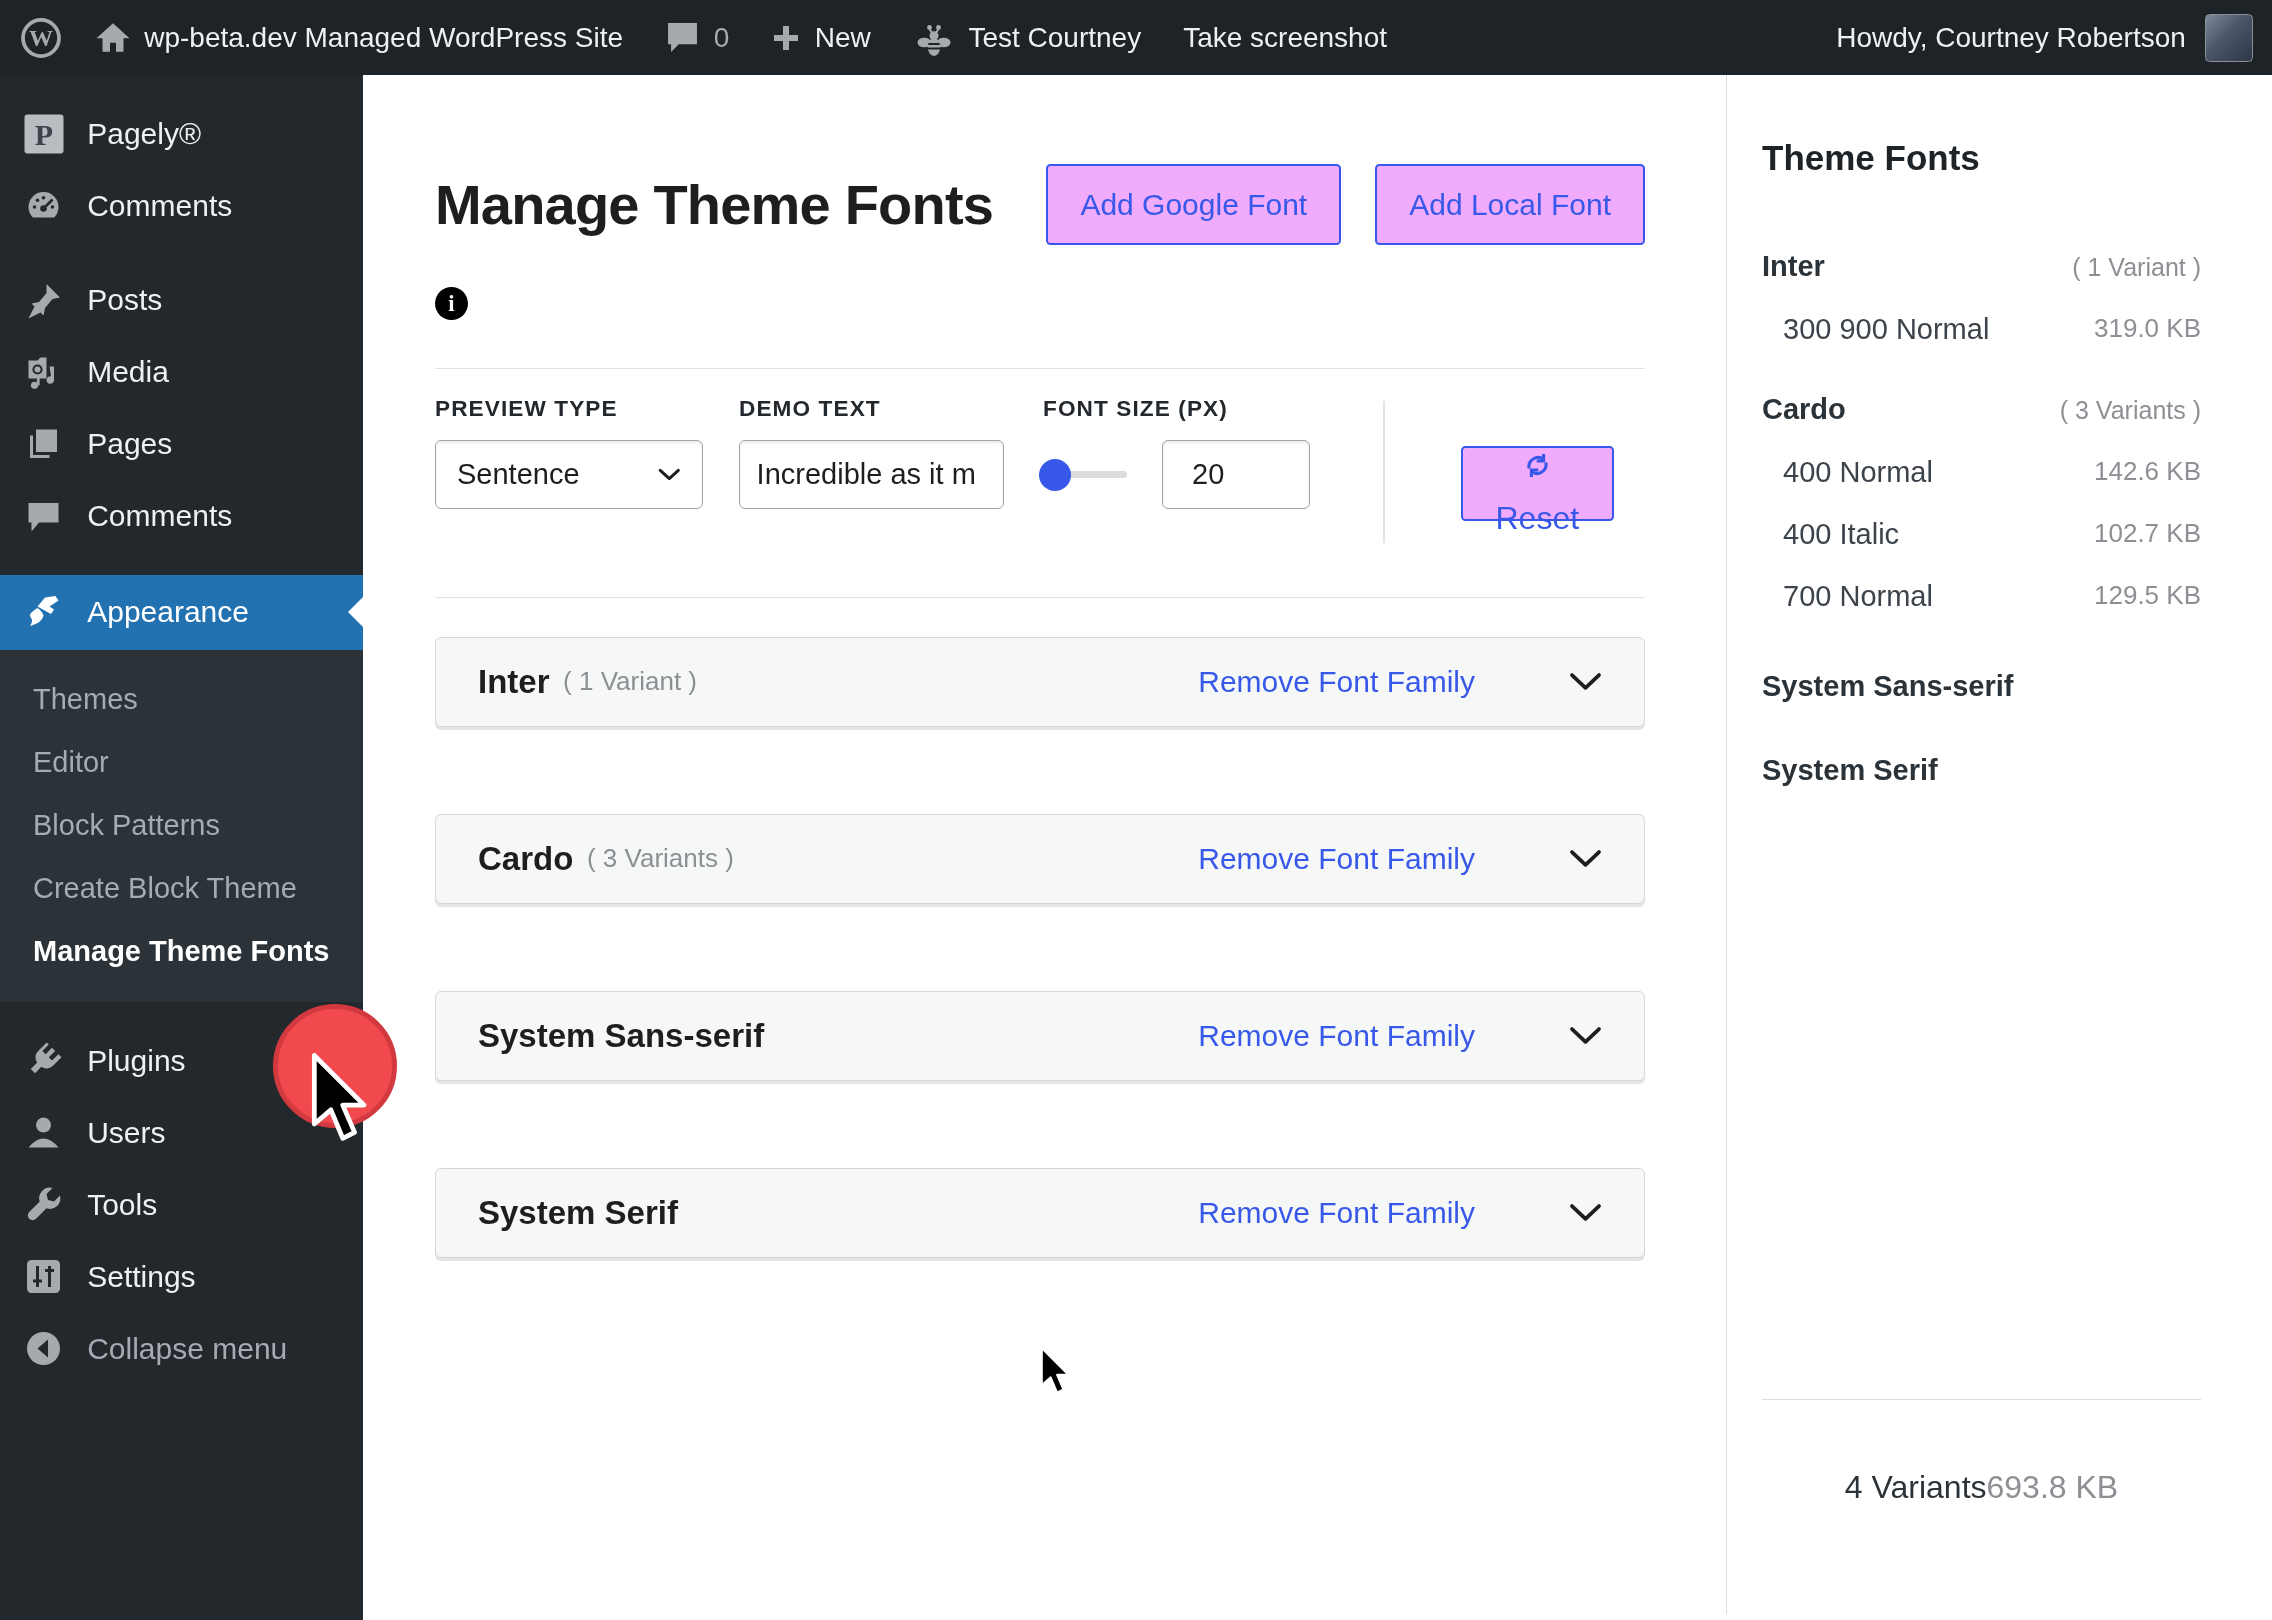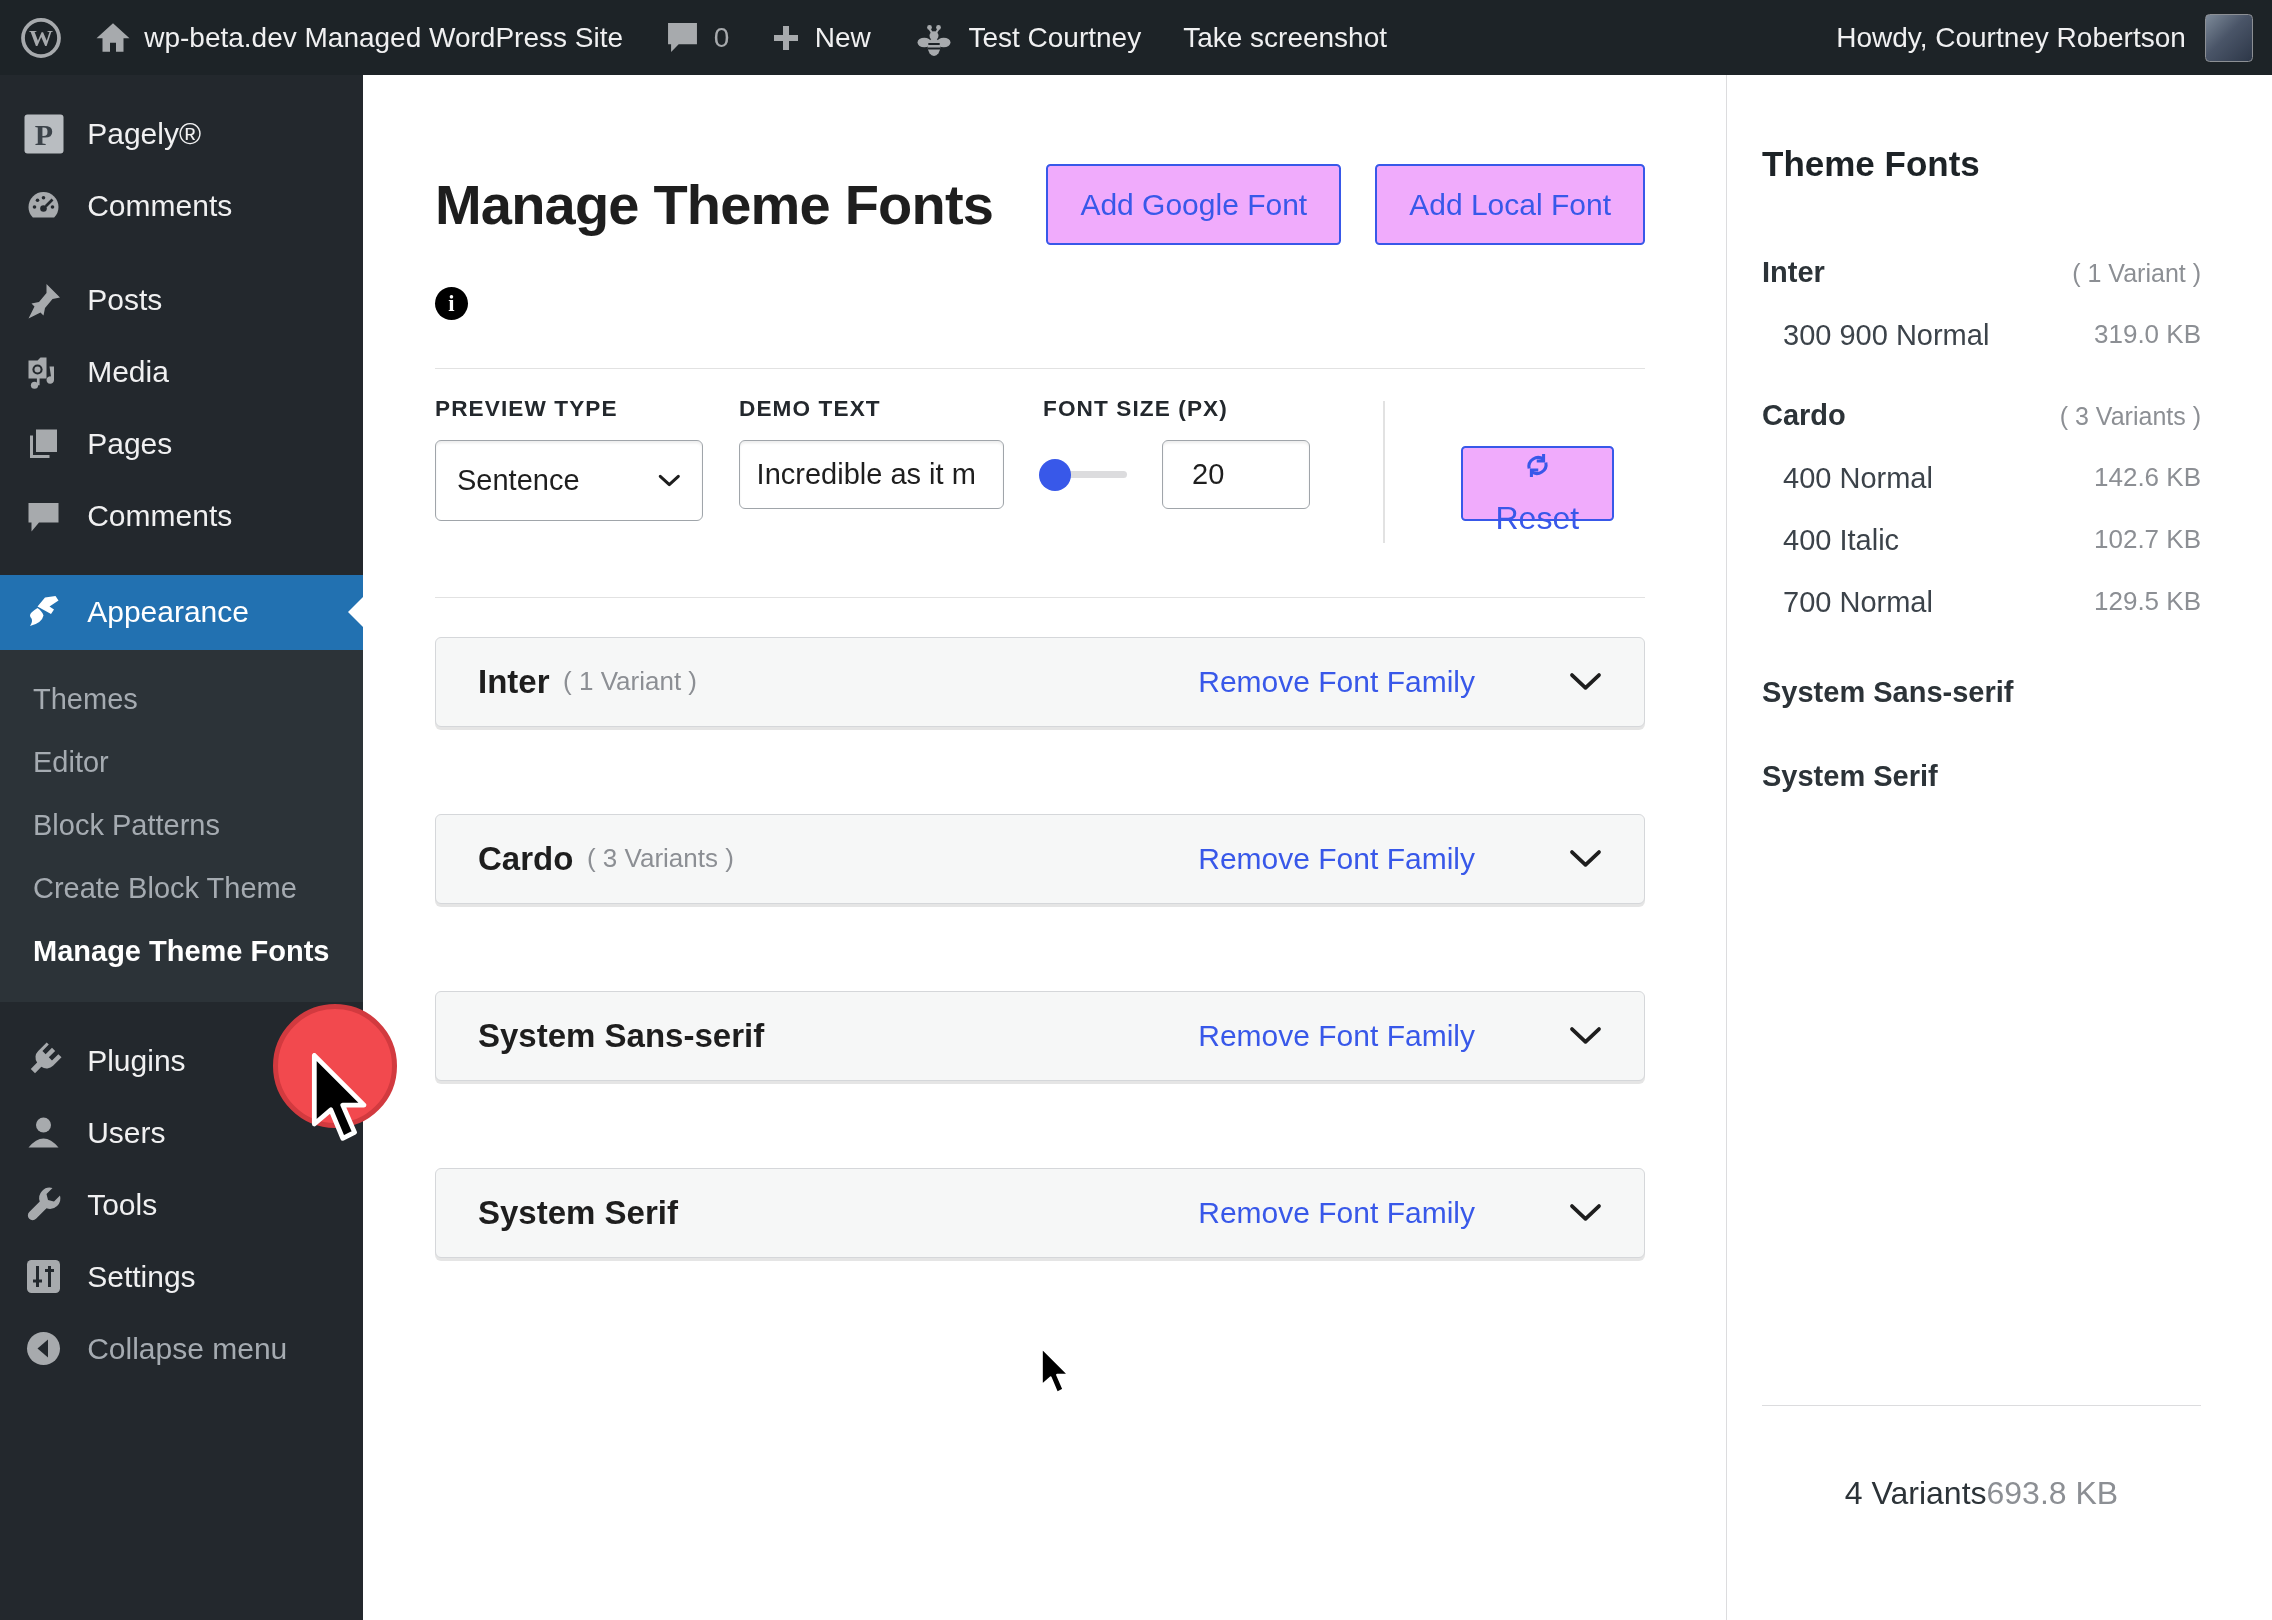--- a/index.html
+++ b/index.html
@@ -51,21 +51,21 @@
     font-size:29px; color:#1e1e1e; }
   .info-dot { width:33px; height:33px; border-radius:50%; background:#000; color:#fff;
     display:flex; align-items:center; justify-content:center; font-size:22.6px;
     font-family:"Liberation Serif",serif; font-weight:700; }
   hr.rule { border:none; border-top:1.5px solid #e2e2e2; margin-top:48px; }
   hr.rule2 { border:none; border-top:1.5px solid #e2e2e2; margin-top:54px; }
 
   .controls { margin-top:27px; display:flex; align-items:flex-start; }
   .ctrl-label { display:block; font-size:22.6px; font-weight:600; letter-spacing:1.1px;
     color:#23282d; }
-  .widget { margin-top:18px; height:81px; border:1.5px solid #a0a5aa; border-radius:6px;
+  .widget { margin-top:18px; height:69px; border:1.5px solid #a0a5aa; border-radius:6px;
     background:#fff; box-shadow:inset 0 2.3px 2.3px rgba(0,0,0,.07); display:flex;
     align-items:center; font-size:29px; color:#1e1e1e; }
   .select-box { width:268px; padding:0 21px; justify-content:space-between; cursor:pointer; }
   .ctrl-preview { margin-right:36px; } .ctrl-demo { margin-right:39px; }
   .text-input { width:265px; border:1.5px solid #a0a5aa; border-radius:6px; height:69px;
     margin-top:18px; font-size:29px; padding:0 16.6px; color:#1e1e1e;
     box-shadow:inset 0 2.3px 2.3px rgba(0,0,0,.07);
     font-family:"Liberation Sans",sans-serif; }
   .fontsize-row { margin-top:18px; display:flex; align-items:center; }
   .slider { width:84px; height:7.5px; background:#dcdcde; border-radius:4.5px;
@@ -85,21 +85,21 @@
   .font-row { height:90px; background:#f6f7f7; border:1.5px solid #d5d7da;
     border-radius:6px; box-shadow:0 3px 0 rgba(0,0,0,.10); display:flex;
     align-items:center; padding:0 42px; margin-bottom:87px; }
   .fr-name { font-size:33px; font-weight:700; color:#1e1e1e; }
   .fr-variants { font-size:26px; color:#8c8f94; margin-left:13.6px; }
   .fr-spacer { flex:1; }
   .fr-remove { font-size:30px; color:#3858e9; text-decoration:none; cursor:pointer; }
   .fr-chevron { margin-left:94px; cursor:pointer; display:flex; }
 
   
-  #right-panel { position:absolute; right:0; top:75px; width:547px; height:1545px;
+  #right-panel { position:absolute; right:0; top:69px; width:547px; height:1545px;
     background:#fff; border-left:1.5px solid #dcdcde; padding:0 72px 0 35px; }
   #right-panel h2 { margin-top:69px; font-size:35px; font-weight:800; color:#1d2327; }
   .rp-group-hdr { display:flex; justify-content:space-between; align-items:baseline; }
   .rp-name { font-size:29px; font-weight:700; color:#2c3338; }
   .rp-count { font-size:25px; color:#8c8f94; }
   .rp-variant { display:flex; justify-content:space-between; padding-left:21px; }
   .rp-vlabel { font-size:29px; color:#3c434a; }
   .rp-vsize { font-size:26px; color:#8c8f94; }
   .mt96{margin-top:72px;} .mt62{margin-top:47px;} .mt40{margin-top:30px;}
   .mt38{margin-top:29px;} .mt76{margin-top:57px;} .mt68{margin-top:51px;}

